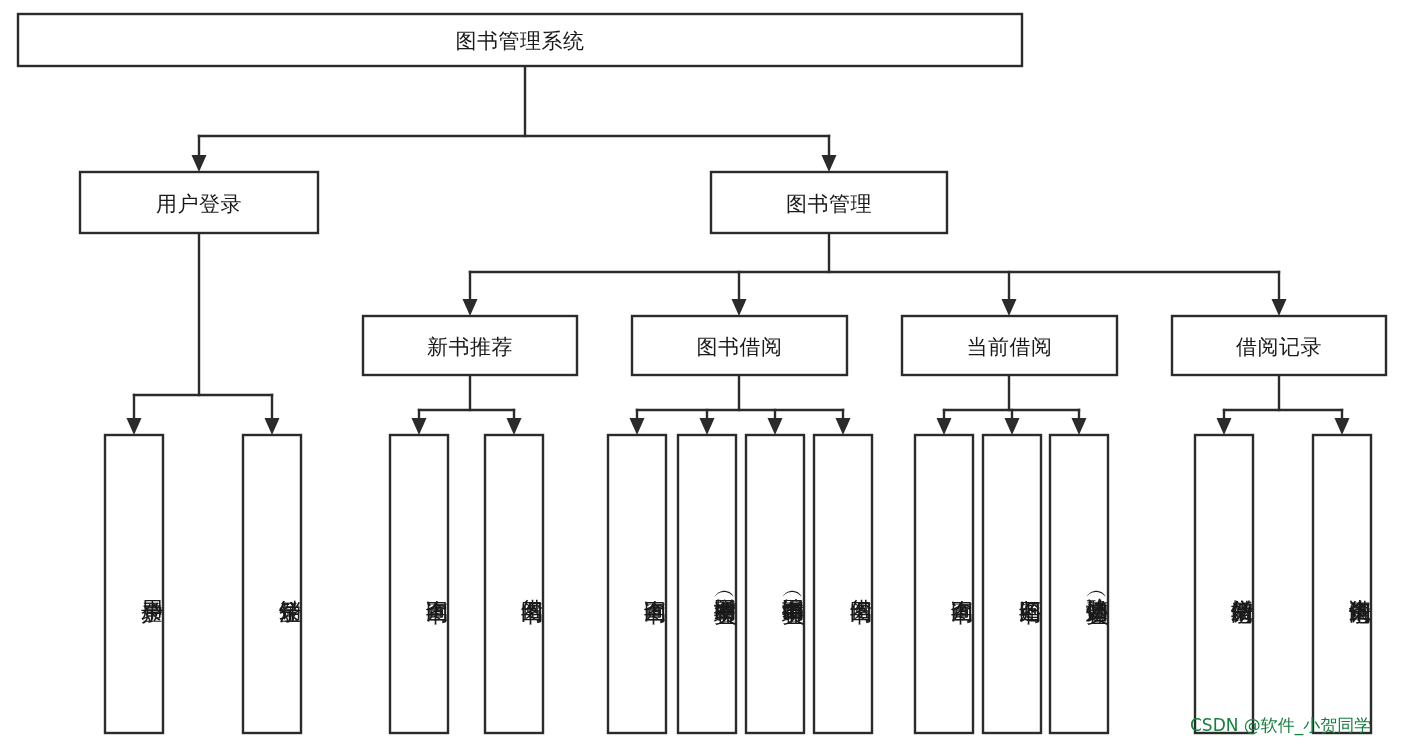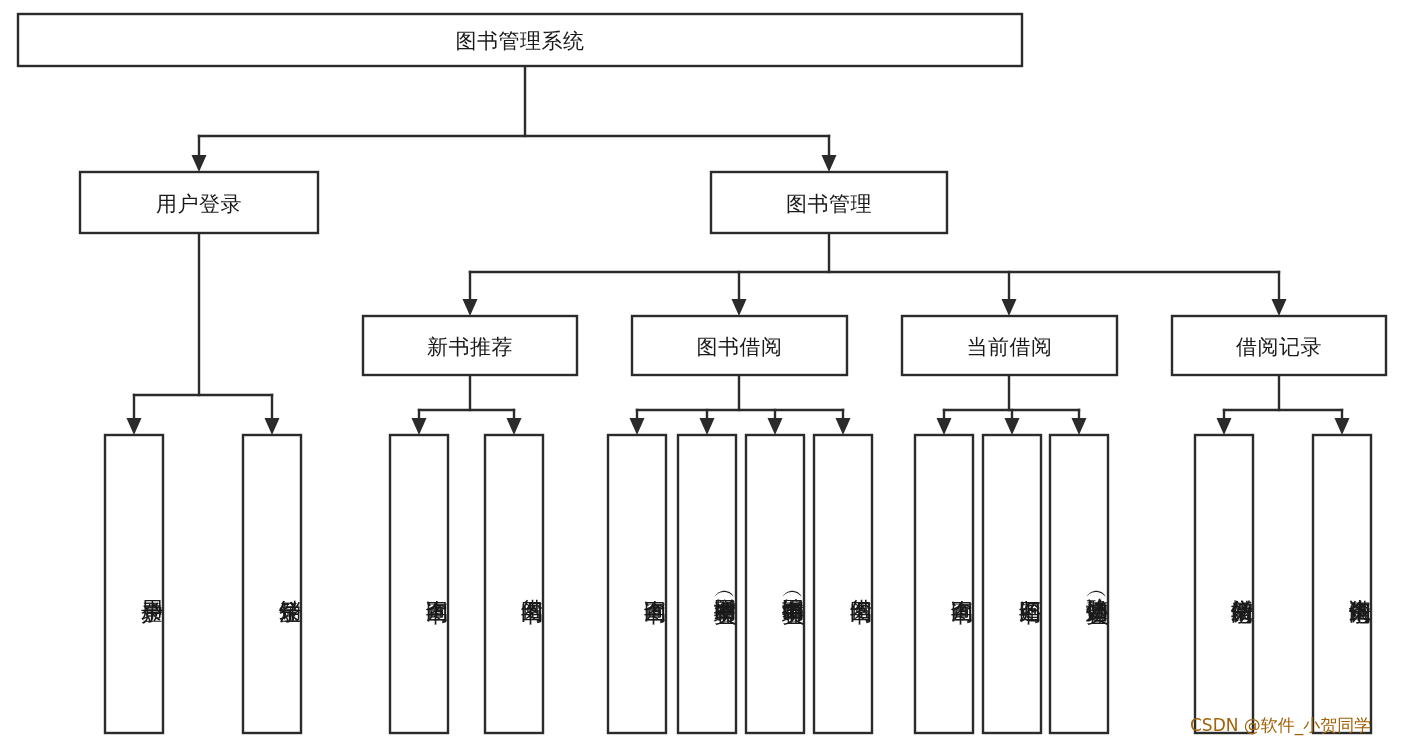--- a/index.html
+++ b/index.html
@@ -63,21 +63,21 @@
     display: flex;
     align-items: flex-start;
     justify-content: center;
     white-space: nowrap;
     pointer-events: none;
   }
   .watermark {
     position: absolute;
     font-family: "DejaVu Sans", "Liberation Sans", sans-serif;
     font-size: 17px;
-    color: #a16207;
+    color: #15803d;
     white-space: nowrap;
     left: 1190px;
     top: 714px;
   }
 </style>
 </head>
 <body>
 
 <div id="diagram-root">
 

